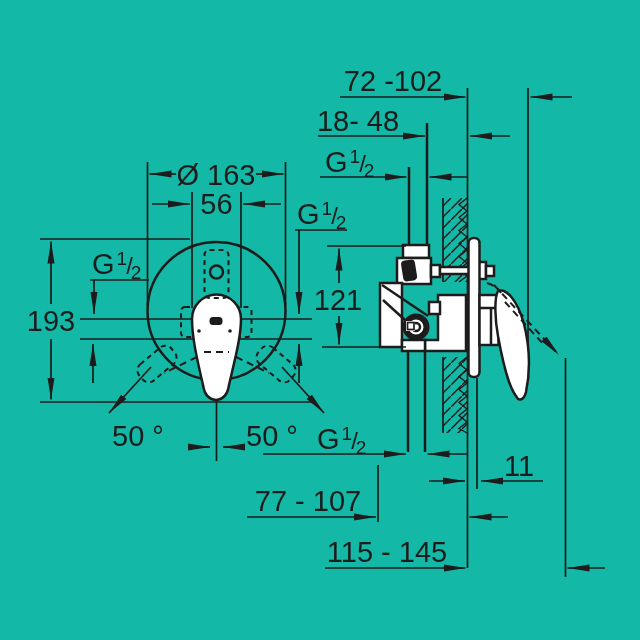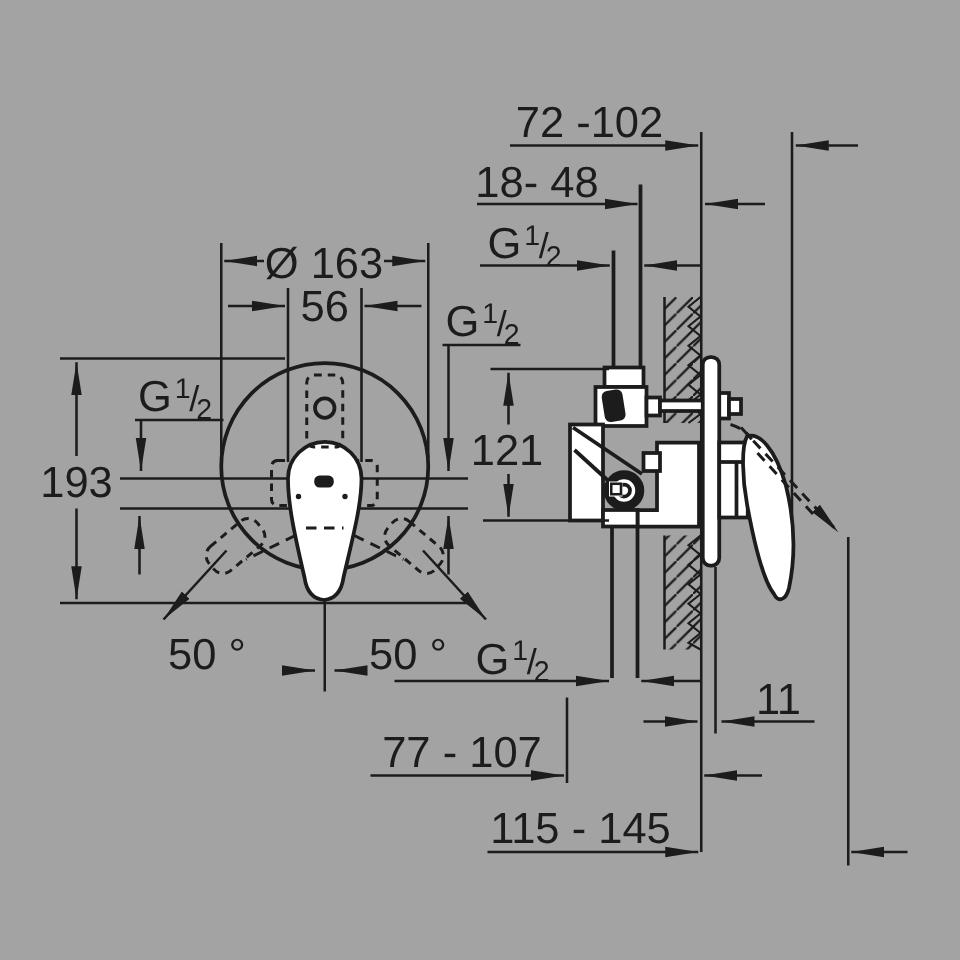--- a/index.html
+++ b/index.html
@@ -1,16 +1,16 @@
 <!DOCTYPE html>
 <html><head>
 <meta charset="utf-8">
 <style>
   html,body{margin:0;padding:0;background:#ffffff;}
-  .stage{width:640px;height:640px;position:relative;background:#a3a3a3;overflow:hidden;}
+  .stage{width:640px;height:640px;position:relative;background:#14b8a6;overflow:hidden;}
   svg{display:block;}
   .dim{font-family:"Liberation Sans","DejaVu Sans",sans-serif;font-size:29px;fill:#1c1c1c;}
   .fr-num,.fr-den{font-size:19px;}
   .fr-slash{font-size:24px;}
   .ol{stroke:#1c1c1c;stroke-width:2.5;fill:none;}
   .olw{stroke:#1c1c1c;stroke-width:2.5;fill:#ffffff;}
   .thin{stroke:#1c1c1c;stroke-width:1.7;fill:none;}
   .dash{stroke:#1c1c1c;stroke-width:2;fill:none;stroke-dasharray:7 5;}
   .dashf{stroke:#1c1c1c;stroke-width:2;fill:none;stroke-dasharray:5 4;}
 </style>

